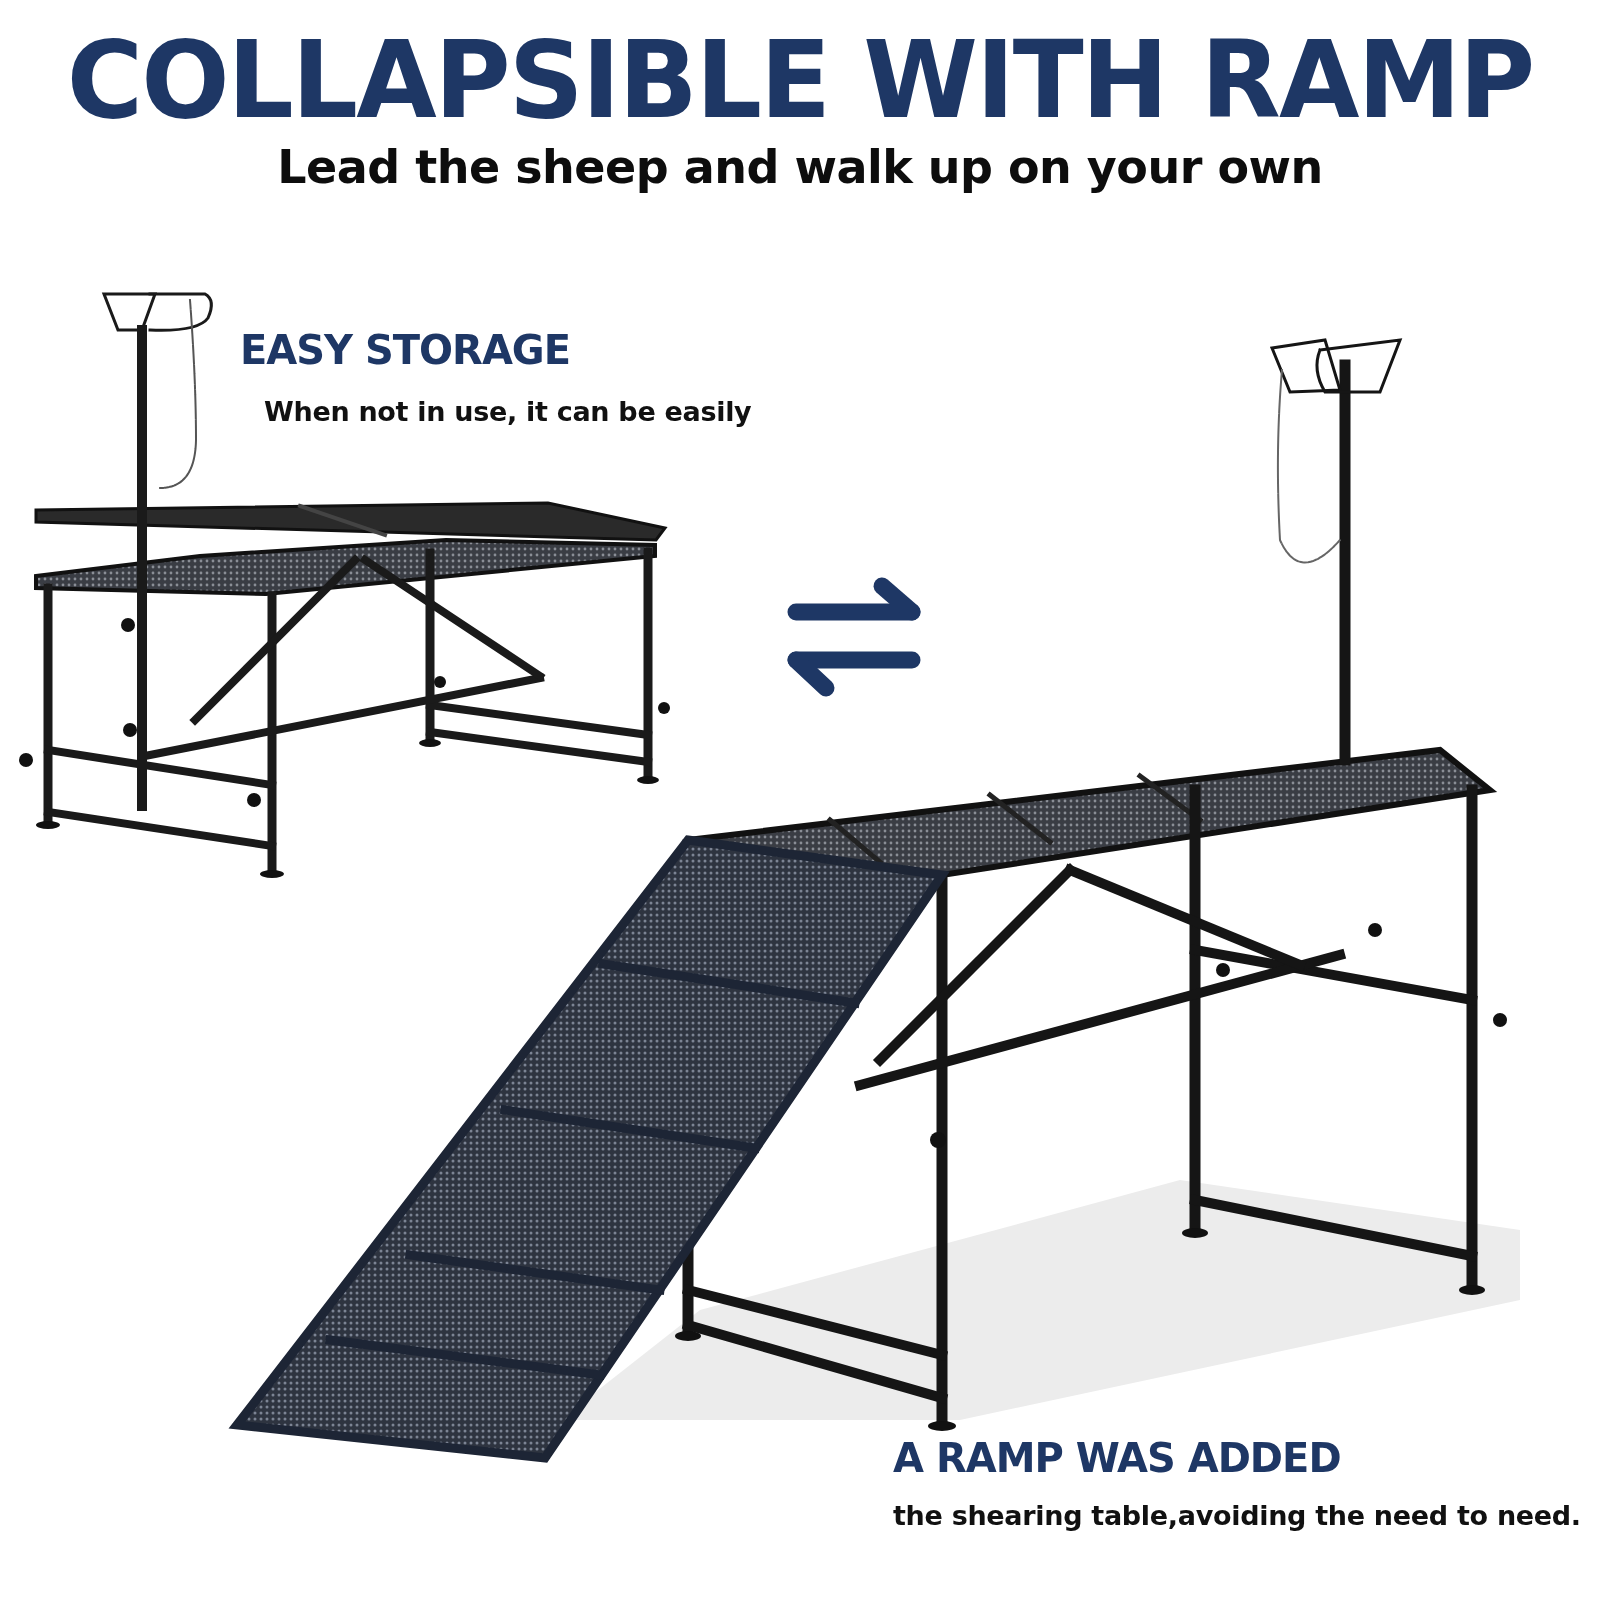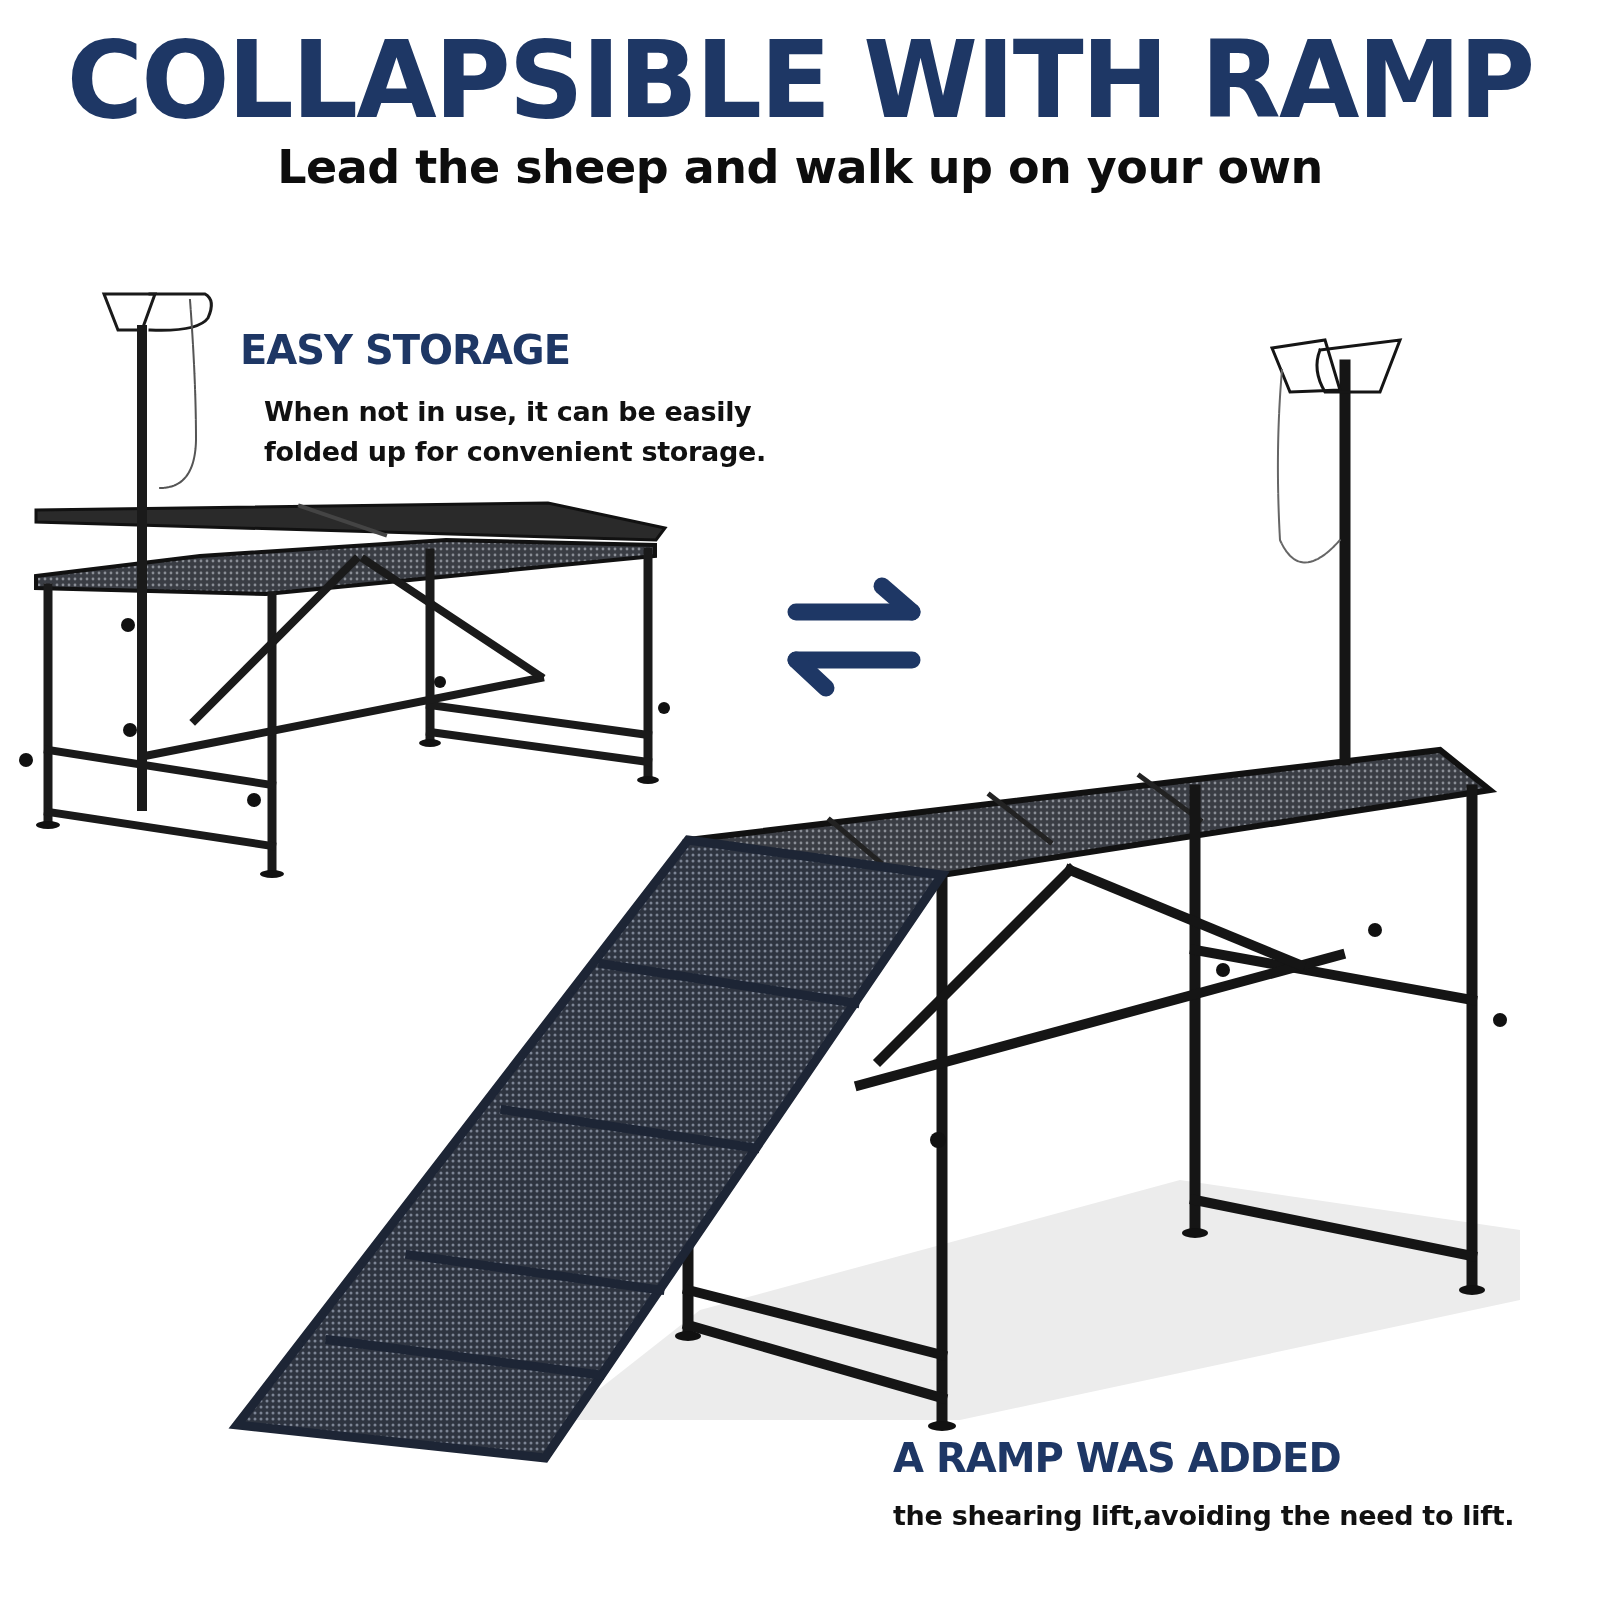--- a/index.html
+++ b/index.html
@@ -155,19 +155,18 @@
     </g>
   </g>
 </svg>
 
 <div class="headline">COLLAPSIBLE WITH RAMP</div>
 <div class="subhead">Lead the sheep and walk up on your own</div>
 
 <div class="feature-title" id="storage-title">EASY STORAGE</div>
 <div class="feature-text" id="storage-text">
   <div>When not in use, it can be easily</div>
-  <div>folded up for convenient storage.</div>
 </div>
 
 <div class="feature-title" id="ramp-title">A RAMP WAS ADDED</div>
 <div class="feature-text" id="ramp-text">
-  <div>the shearing lift,avoiding the need to lift.</div>
+  <div>the shearing table,avoiding the need to need.</div>
 </div>
 
 </body></html>

